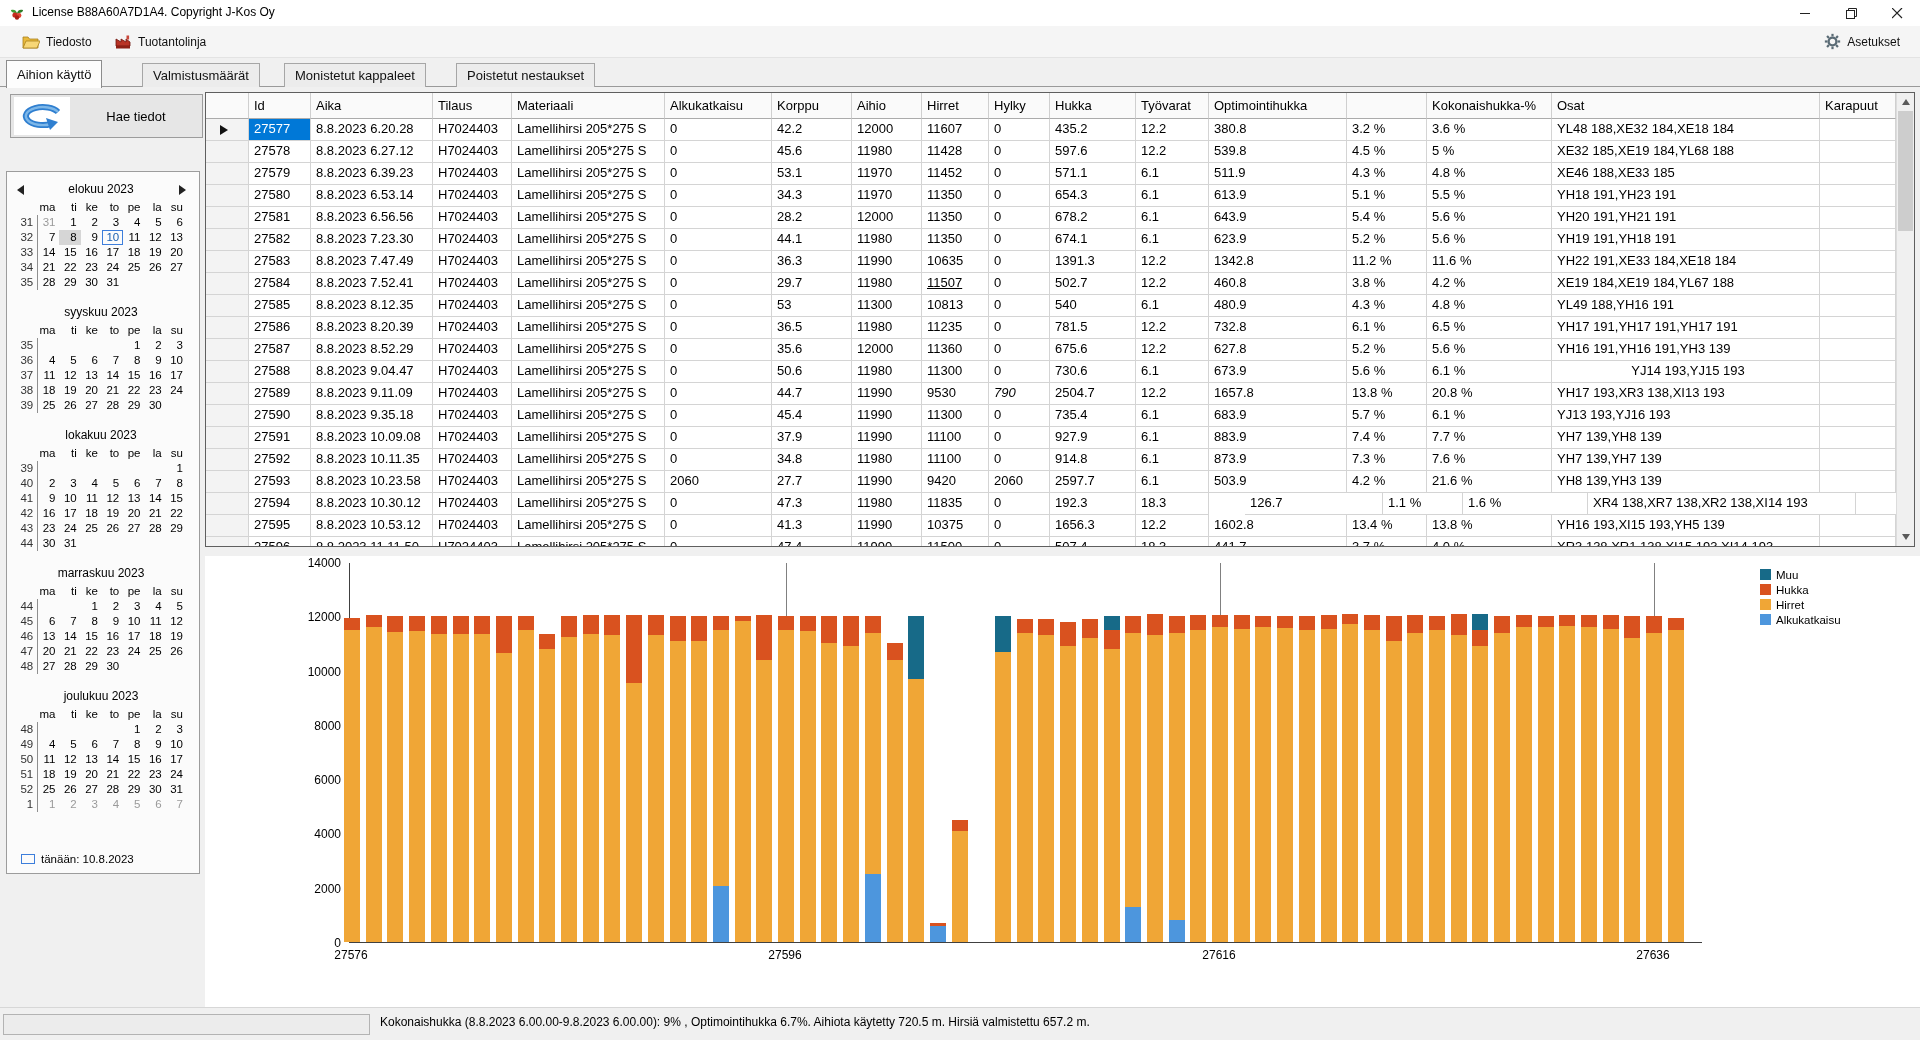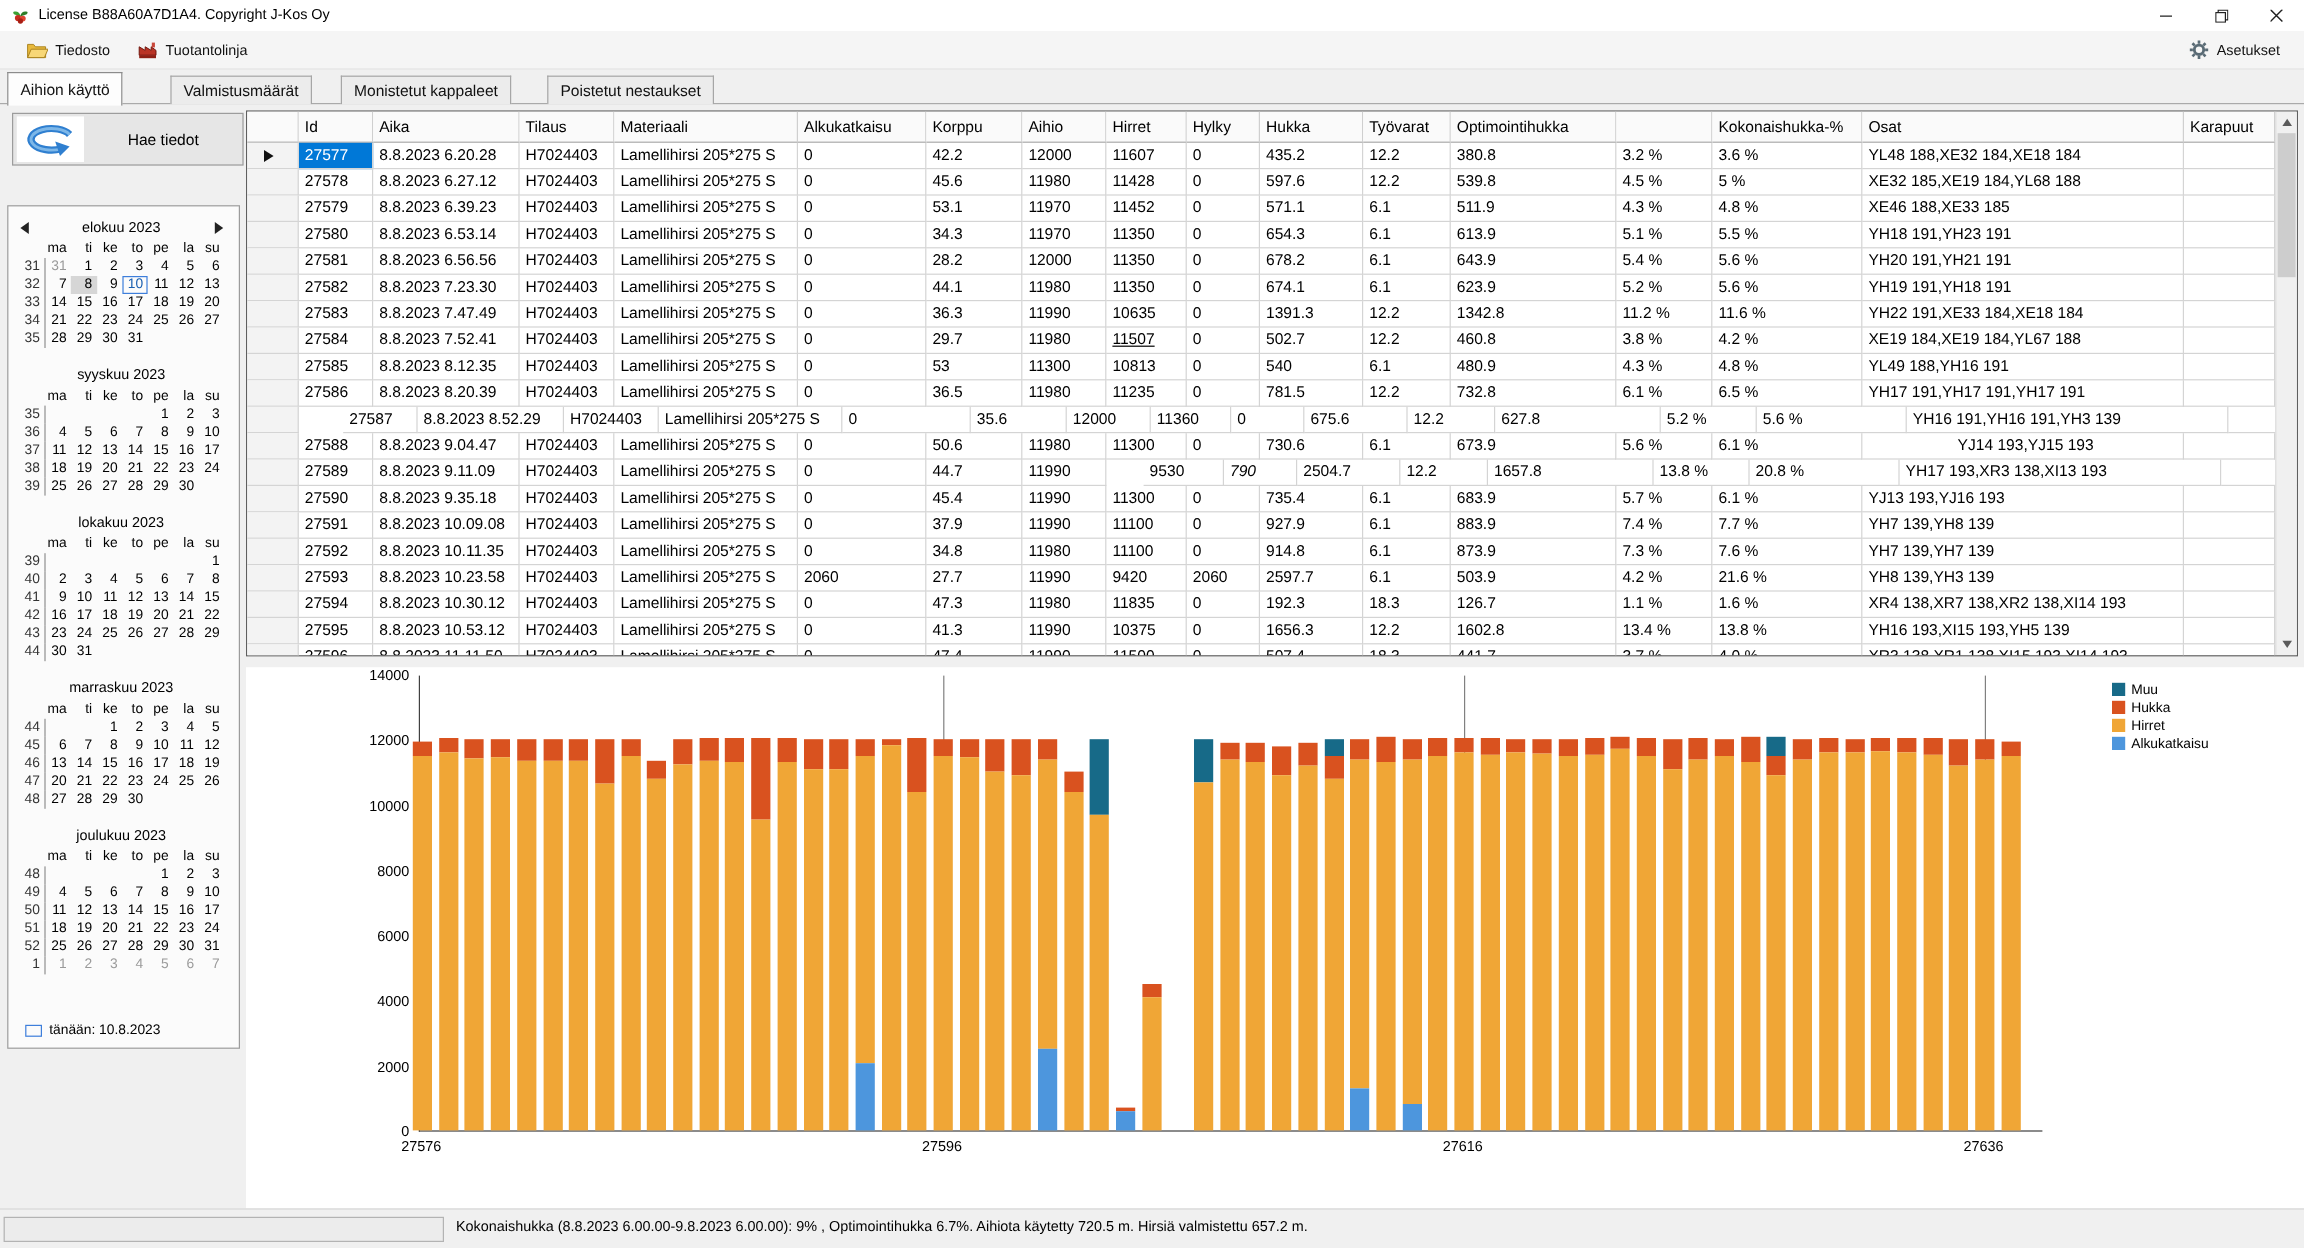--- a/index.html
+++ b/index.html
@@ -740,21 +740,21 @@
             <div class="g-cell" style="width: 86px;">781.5</div>
             <div class="g-cell" style="width: 73px;">12.2</div>
             <div class="g-cell" style="width: 138px;">732.8</div>
             <div class="g-cell" style="width: 80px;">6.1 %</div>
             <div class="g-cell" style="width: 125px;">6.5 %</div>
             <div class="g-cell" style="width: 268px;">YH17 191,YH17 191,YH17 191</div>
             <div class="g-cell" style="width: 76px;"></div>
           </div>
           <div class="g-row">
             <div class="g-cell rowsel" style="width: 43px;"></div>
-            <div class="g-cell" style="width: 62px; margin-left: 37px;">27587</div>
+            <div class="g-cell" style="width: 62px;">27587</div>
             <div class="g-cell" style="width: 122px;">8.8.2023 8.52.29</div>
             <div class="g-cell" style="width: 79px;">H7024403</div>
             <div class="g-cell" style="width: 153px;">Lamellihirsi 205*275 S</div>
             <div class="g-cell" style="width: 107px;">0</div>
             <div class="g-cell" style="width: 80px;">35.6</div>
             <div class="g-cell" style="width: 70px;">12000</div>
             <div class="g-cell" style="width: 67px;">11360</div>
             <div class="g-cell" style="width: 61px;">0</div>
             <div class="g-cell" style="width: 86px;">675.6</div>
             <div class="g-cell" style="width: 73px;">12.2</div>
@@ -785,21 +785,21 @@
           </div>
           <div class="g-row">
             <div class="g-cell rowsel" style="width: 43px;"></div>
             <div class="g-cell" style="width: 62px;">27589</div>
             <div class="g-cell" style="width: 122px;">8.8.2023 9.11.09</div>
             <div class="g-cell" style="width: 79px;">H7024403</div>
             <div class="g-cell" style="width: 153px;">Lamellihirsi 205*275 S</div>
             <div class="g-cell" style="width: 107px;">0</div>
             <div class="g-cell" style="width: 80px;">44.7</div>
             <div class="g-cell" style="width: 70px;">11990</div>
-            <div class="g-cell" style="width: 67px; margin-left: 31px;">9530</div>
+            <div class="g-cell" style="width: 67px;">9530</div>
             <div class="g-cell" style="width: 61px; font-style: italic;">790</div>
             <div class="g-cell" style="width: 86px;">2504.7</div>
             <div class="g-cell" style="width: 73px;">12.2</div>
             <div class="g-cell" style="width: 138px;">1657.8</div>
             <div class="g-cell" style="width: 80px;">13.8 %</div>
             <div class="g-cell" style="width: 125px;">20.8 %</div>
             <div class="g-cell" style="width: 268px;">YH17 193,XR3 138,XI13 193</div>
             <div class="g-cell" style="width: 76px;"></div>
           </div>
           <div class="g-row">
@@ -884,21 +884,21 @@
             <div class="g-cell" style="width: 122px;">8.8.2023 10.30.12</div>
             <div class="g-cell" style="width: 79px;">H7024403</div>
             <div class="g-cell" style="width: 153px;">Lamellihirsi 205*275 S</div>
             <div class="g-cell" style="width: 107px;">0</div>
             <div class="g-cell" style="width: 80px;">47.3</div>
             <div class="g-cell" style="width: 70px;">11980</div>
             <div class="g-cell" style="width: 67px;">11835</div>
             <div class="g-cell" style="width: 61px;">0</div>
             <div class="g-cell" style="width: 86px;">192.3</div>
             <div class="g-cell" style="width: 73px;">18.3</div>
-            <div class="g-cell" style="width: 138px;">126.7</div>
+            <div class="g-cell" style="width: 138px; margin-left: 36px;">126.7</div>
             <div class="g-cell" style="width: 80px;">1.1 %</div>
             <div class="g-cell" style="width: 125px;">1.6 %</div>
             <div class="g-cell" style="width: 268px;">XR4 138,XR7 138,XR2 138,XI14 193</div>
             <div class="g-cell" style="width: 76px;"></div>
           </div>
           <div class="g-row">
             <div class="g-cell rowsel" style="width: 43px;"></div>
             <div class="g-cell" style="width: 62px;">27595</div>
             <div class="g-cell" style="width: 122px;">8.8.2023 10.53.12</div>
             <div class="g-cell" style="width: 79px;">H7024403</div>

